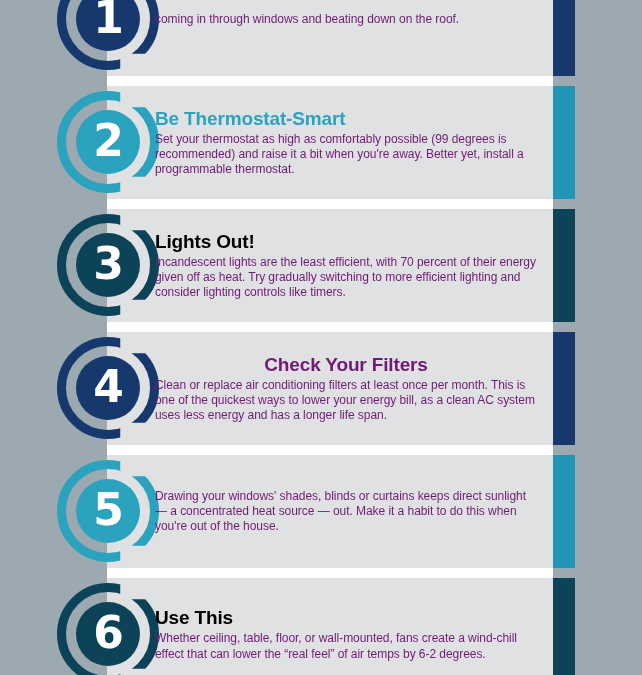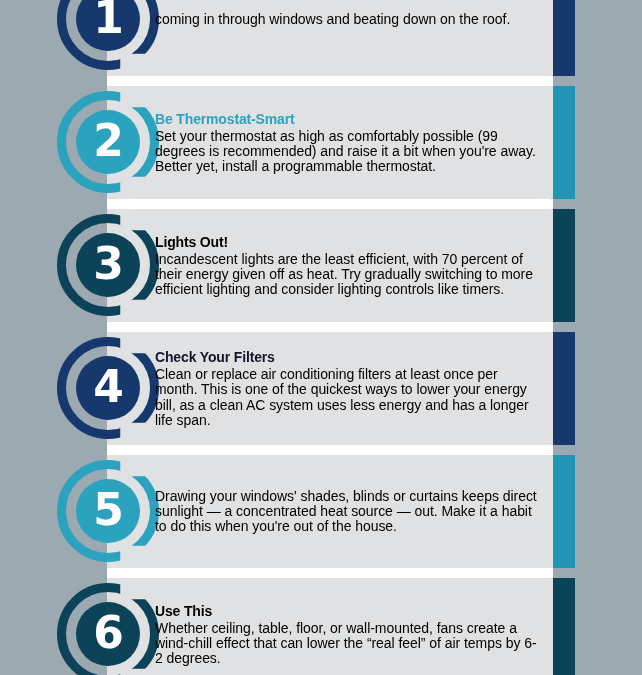--- a/index.html
+++ b/index.html
@@ -104,42 +104,42 @@
     left: 155px;
     top: 0;
     width: 390px;
     height: 113px;
     display: flex;
     flex-direction: column;
     justify-content: center;
     padding-right: 8px;
   }
   .tip-title {
-    font-size: 14px;
+    font-size: 19px;
     font-weight: 700;
     letter-spacing: -0.15px;
     margin-bottom: 2px;
   }
   .tip-body {
-    font-size: 14px;
+    font-size: 12px;
     line-height: 15.2px;
-    color: #000000;
+    color: #701a75;
     letter-spacing: -0.05px;
   }
 
   
   .c-navy      { color: #16386c; }
   .c-teal      { color: #2ba3bf; }
   .c-darkteal  { color: #0d4359; }
 
   .bg-navy     { background: #16386c; }
   .bg-teal     { background: #2395b4; }
   .bg-darkteal { background: #0d4359; }
 
-  .t-navy      { color: #0f172a; }
+  .t-navy      { color: #701a75; text-align: center; }
   .t-teal      { color: #2ba3bf; }
   .t-darkteal  { color: #000000; }
 </style>
 </head>
 <body>
 
 <div id="infographic">
     <div class="tip-row">
       <div class="card"></div>
       <div class="accent-bar bg-navy"></div>

